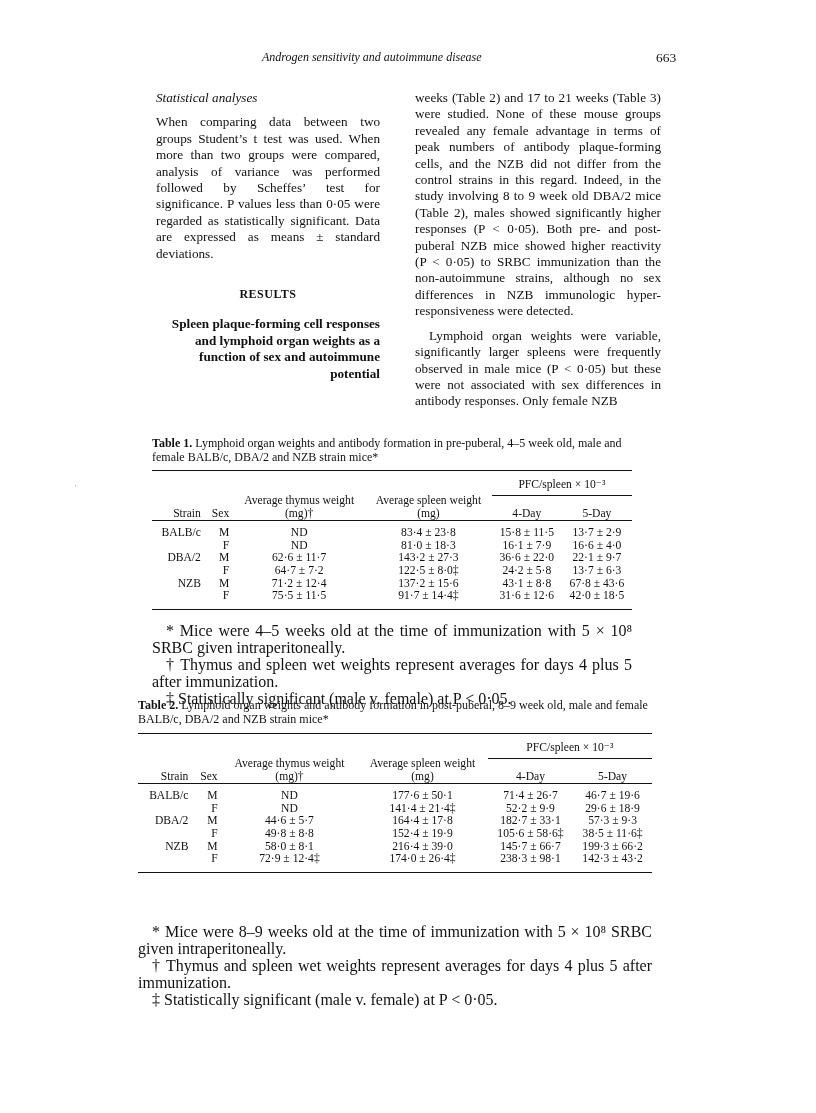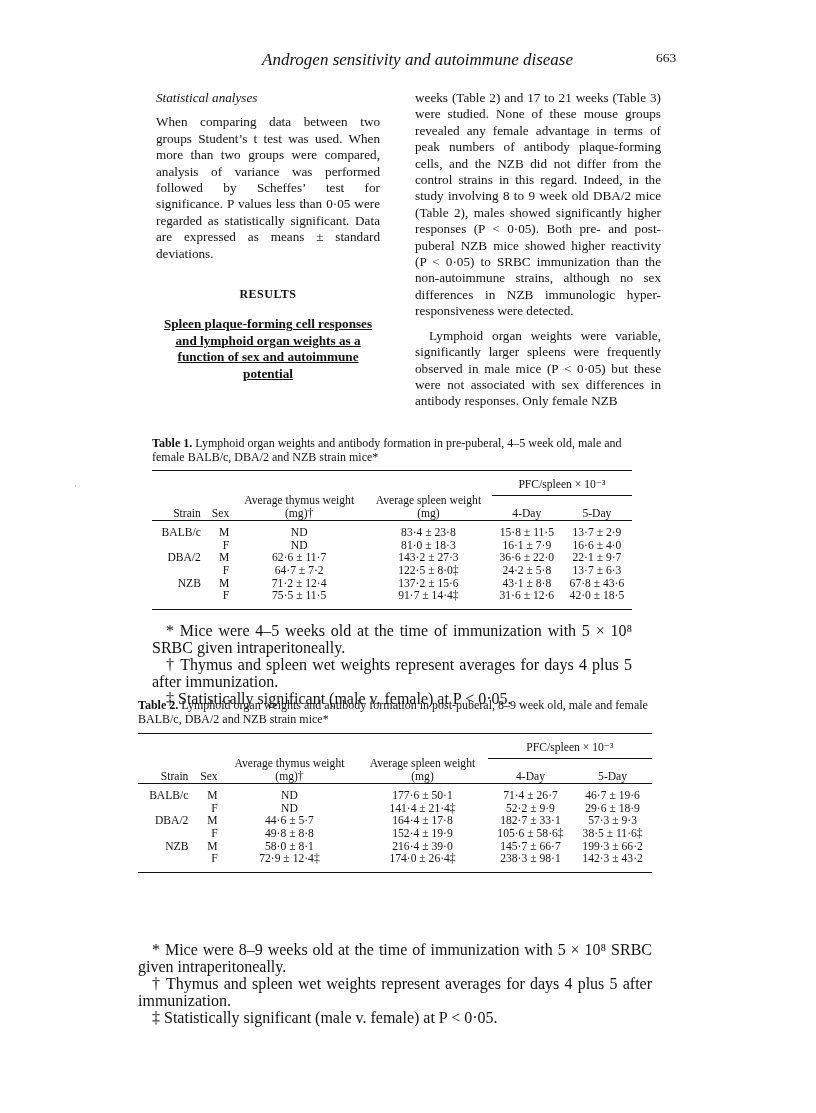--- a/index.html
+++ b/index.html
@@ -1,28 +1,28 @@
 <!DOCTYPE html>
 <html><head>
 <meta charset="utf-8">
 <style>
   html, body { margin: 0; padding: 0; background: #ffffff; }
   body { width: 816px; height: 1113px; position: relative; overflow: hidden;
          font-family: "Liberation Serif", "DejaVu Serif", serif; color: #111; }
   .abs { position: absolute; }
   .runhead { left: 0; width: 816px; top: 50px; height: 18px; }
-  .runhead .title { position: absolute; left: 262px; top: 0; font-style: italic; font-size: 17px; }
+  .runhead .title { position: absolute; left: 262px; top: 0; font-style: italic; font-size: 12px; }
   .runhead .pageno { position: absolute; left: 656px; top: 0; font-size: 13.5px; }
   .col { font-size: 13.2px; line-height: 16.4px; text-align: justify; }
   .col p { margin: 8px; }
   .left { left: 148px; top: 82px; width: 240px; }
   .right { left: 407px; top: 82px; width: 262px; }
   .italic { font-style: italic; }
   .sec { text-align: center; font-weight: bold; letter-spacing: 0.5px; margin: 24px 0 14px 0 !important; font-size: 12px; }
-  .subsec { font-weight: bold; text-align: center; margin-bottom: 2px !important; text-decoration: underline; }
+  .subsec { font-weight: bold; text-align: right; margin-bottom: 2px !important; }
   .indent { text-indent: 14px; }
   .caption { font-size: 12px; line-height: 14px; }
   .caption b { font-weight: bold; }
   table.t { border-collapse: collapse; font-size: 11.6px; }
   table.t td, table.t th { padding: 0 4px; font-weight: normal; white-space: nowrap; line-height: 12.6px; }
   .rule-thick { border-top: 1.6px solid #111; }
   .rule-thin { border-top: 1px solid #111; }
   .c { text-align: center; }
   .l { text-align: right; }
   .fn { font-size: 16px; line-height: 17px; text-align: justify; }
@@ -243,17 +243,17 @@
     <tbody>
         <tr>
           <td colspan="6" style="height:6px;"></td>
         </tr>
     <tr>
           <td colspan="6" class="rule-thick"></td>
         </tr>
   </tbody>
     </table>
 </div>
-<div class="abs fn" style="left:138px; top:923px; width:514px;margin-top:18px;">
+<div class="abs fn" style="left:138px; top:923px; width:514px;">
   <p class="ind">* Mice were 8–9 weeks old at the time of immunization with 5 × 10⁸ SRBC given intraperitoneally.</p>
   <p class="ind">† Thymus and spleen wet weights represent averages for days 4 plus 5 after immunization.</p>
   <p class="ind">‡ Statistically significant (male v. female) at P &lt; 0·05.</p>
 </div>
 
 </body></html>

